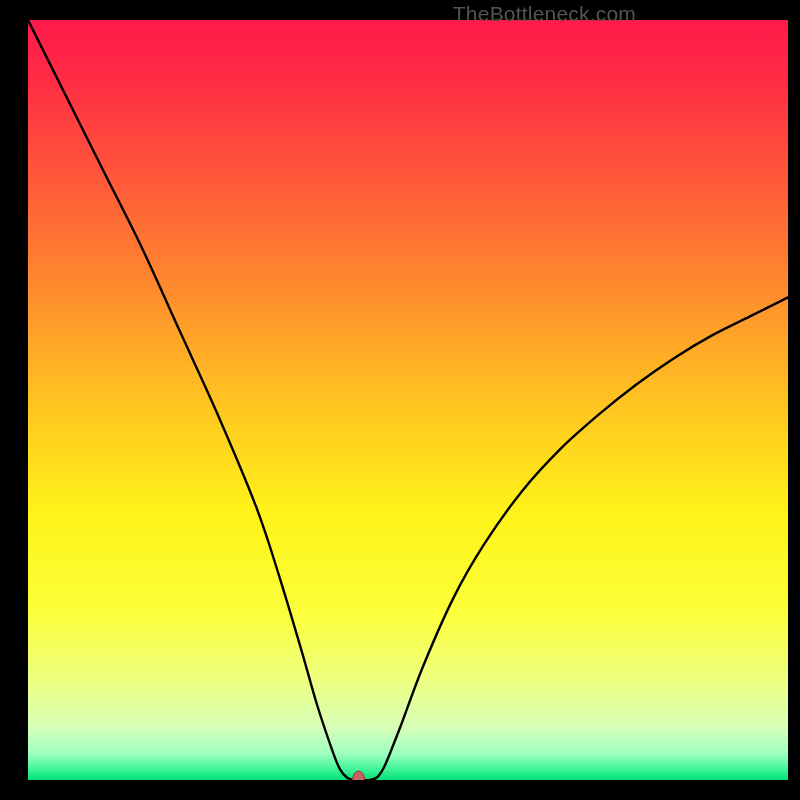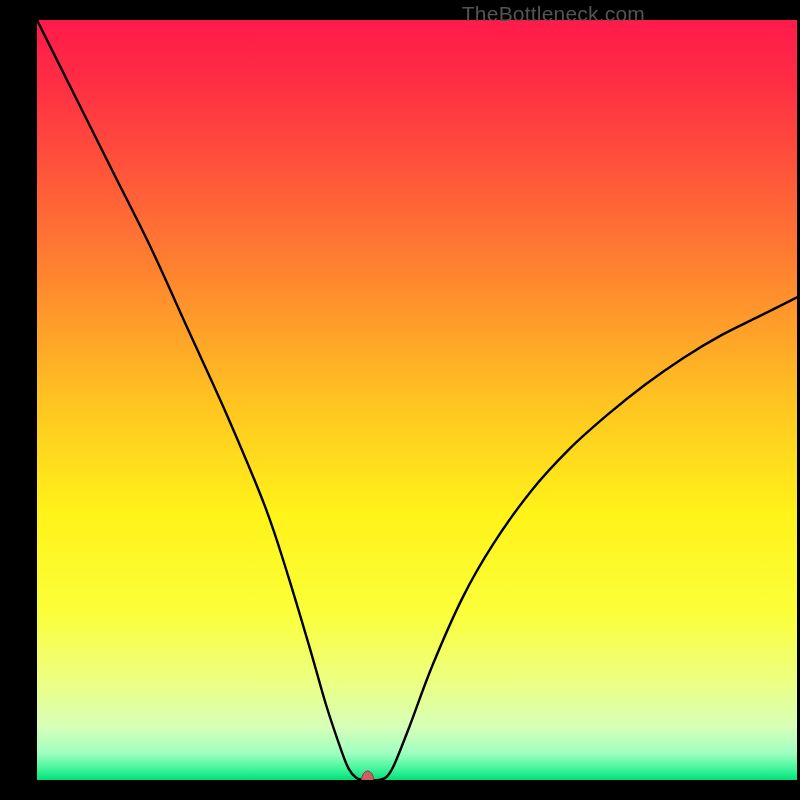--- a/index.html
+++ b/index.html
@@ -6,21 +6,21 @@
     margin: 0;
     padding: 0;
     width: 800px;
     height: 800px;
     overflow: hidden;
     background: #000;
     font-family: Arial, Helvetica, sans-serif;
   }
   .frame {
     position: absolute;
-    left: 17px; top: 0;
+    left: 8px; top: 0;
     width: 652px; height: 800px;
     background: #000;
   }
   .plot {
     position: absolute;
     left: 20px;
     top: 20px;
     width: 760px;
     height: 760px;
     overflow: hidden;

